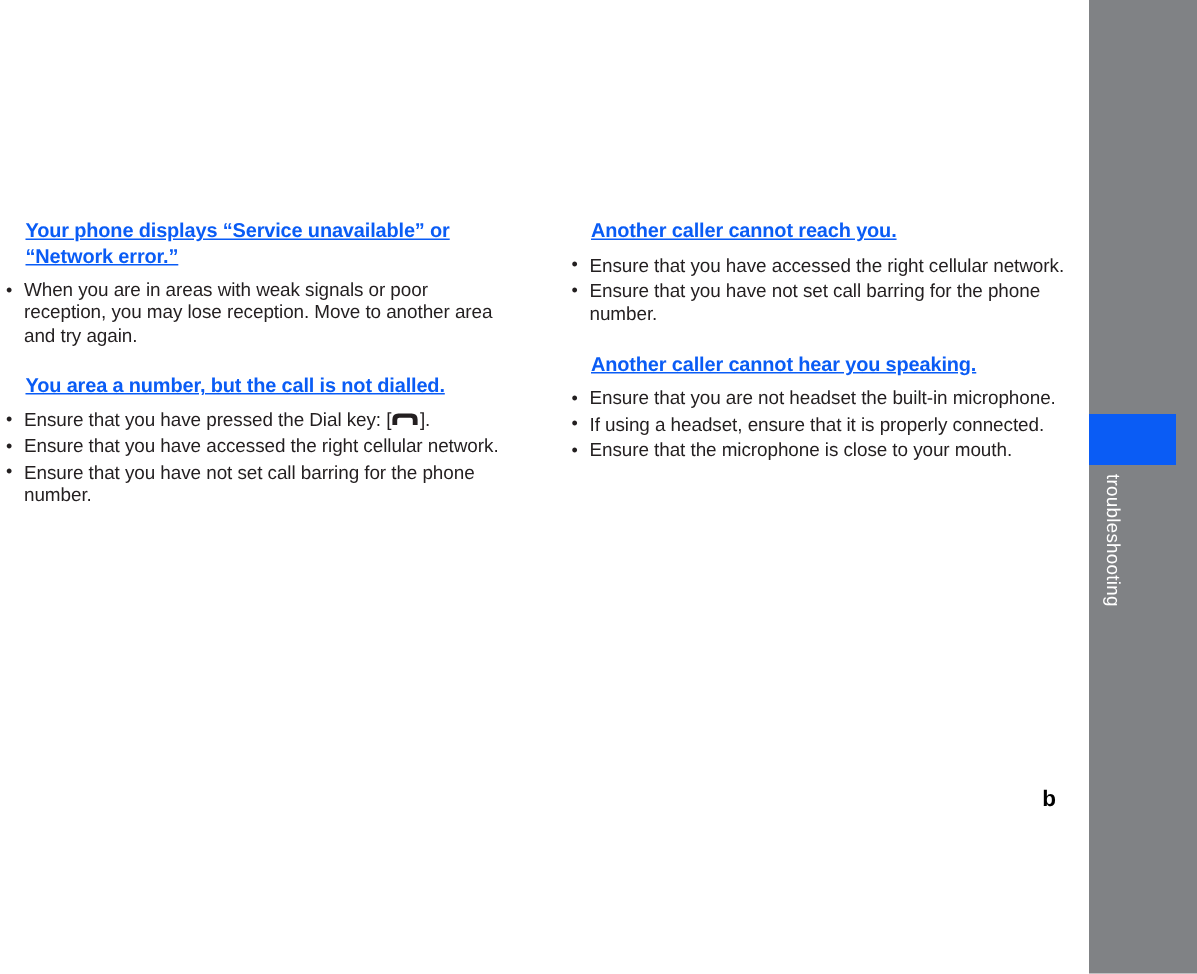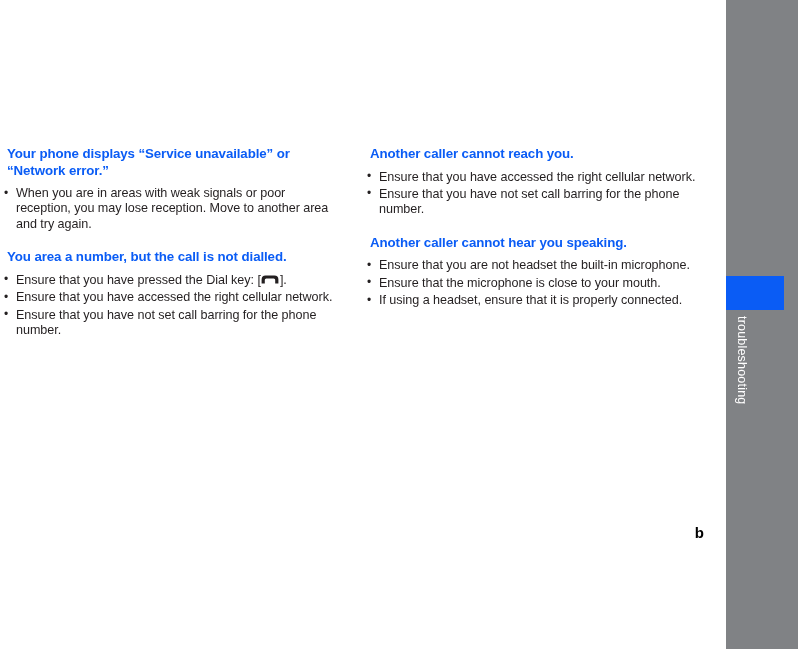--- a/index.html
+++ b/index.html
@@ -65,30 +65,31 @@
     font-weight: bold;
     color: #000000;
   }
 
   
   .col {
     position: absolute;
     top: 146px;
   }
   .col-left  { left: 3px;   width: 340px; }
-  .col-right { left: 366px; width: 340px; }
+  .col-right { left: 380px; width: 340px; }
 
   h2.section-heading {
-    margin: 0 0 7px 4px;
+    margin: 0 0 7px 14px;
     padding: 0;
     font-size: 13.3px;
     font-weight: bold;
     line-height: 16.5px;
     color: #0a5cf5;
     letter-spacing: -0.1px;
+    text-decoration: underline;
   }
   h2.section-heading.spaced {
     margin-top: 17px;
   }
 
   ul.bullets {
     list-style: none;
     margin: 0 0 0 0;
     padding: 0;
   }
@@ -152,22 +153,22 @@
 
     <ul class="bullets">
       <li>Ensure that you have accessed the right cellular network.</li>
       <li>Ensure that you have not set call barring for the phone number.</li>
     </ul>
 
     <h2 class="section-heading spaced">Another caller cannot hear you speaking.</h2>
 
     <ul class="bullets">
       <li>Ensure that you are not headset the built-in microphone.</li>
+      <li>If using a headset, ensure that it is properly connected.</li>
       <li>Ensure that the microphone is close to your mouth.</li>
-      <li>If using a headset, ensure that it is properly connected.</li>
     </ul>
 
   </div>
 
   <div class="page-number">b</div>
 
   <div class="side-strip">
     <div class="side-tab"></div>
     <div class="side-label">troubleshooting</div>
   </div>

